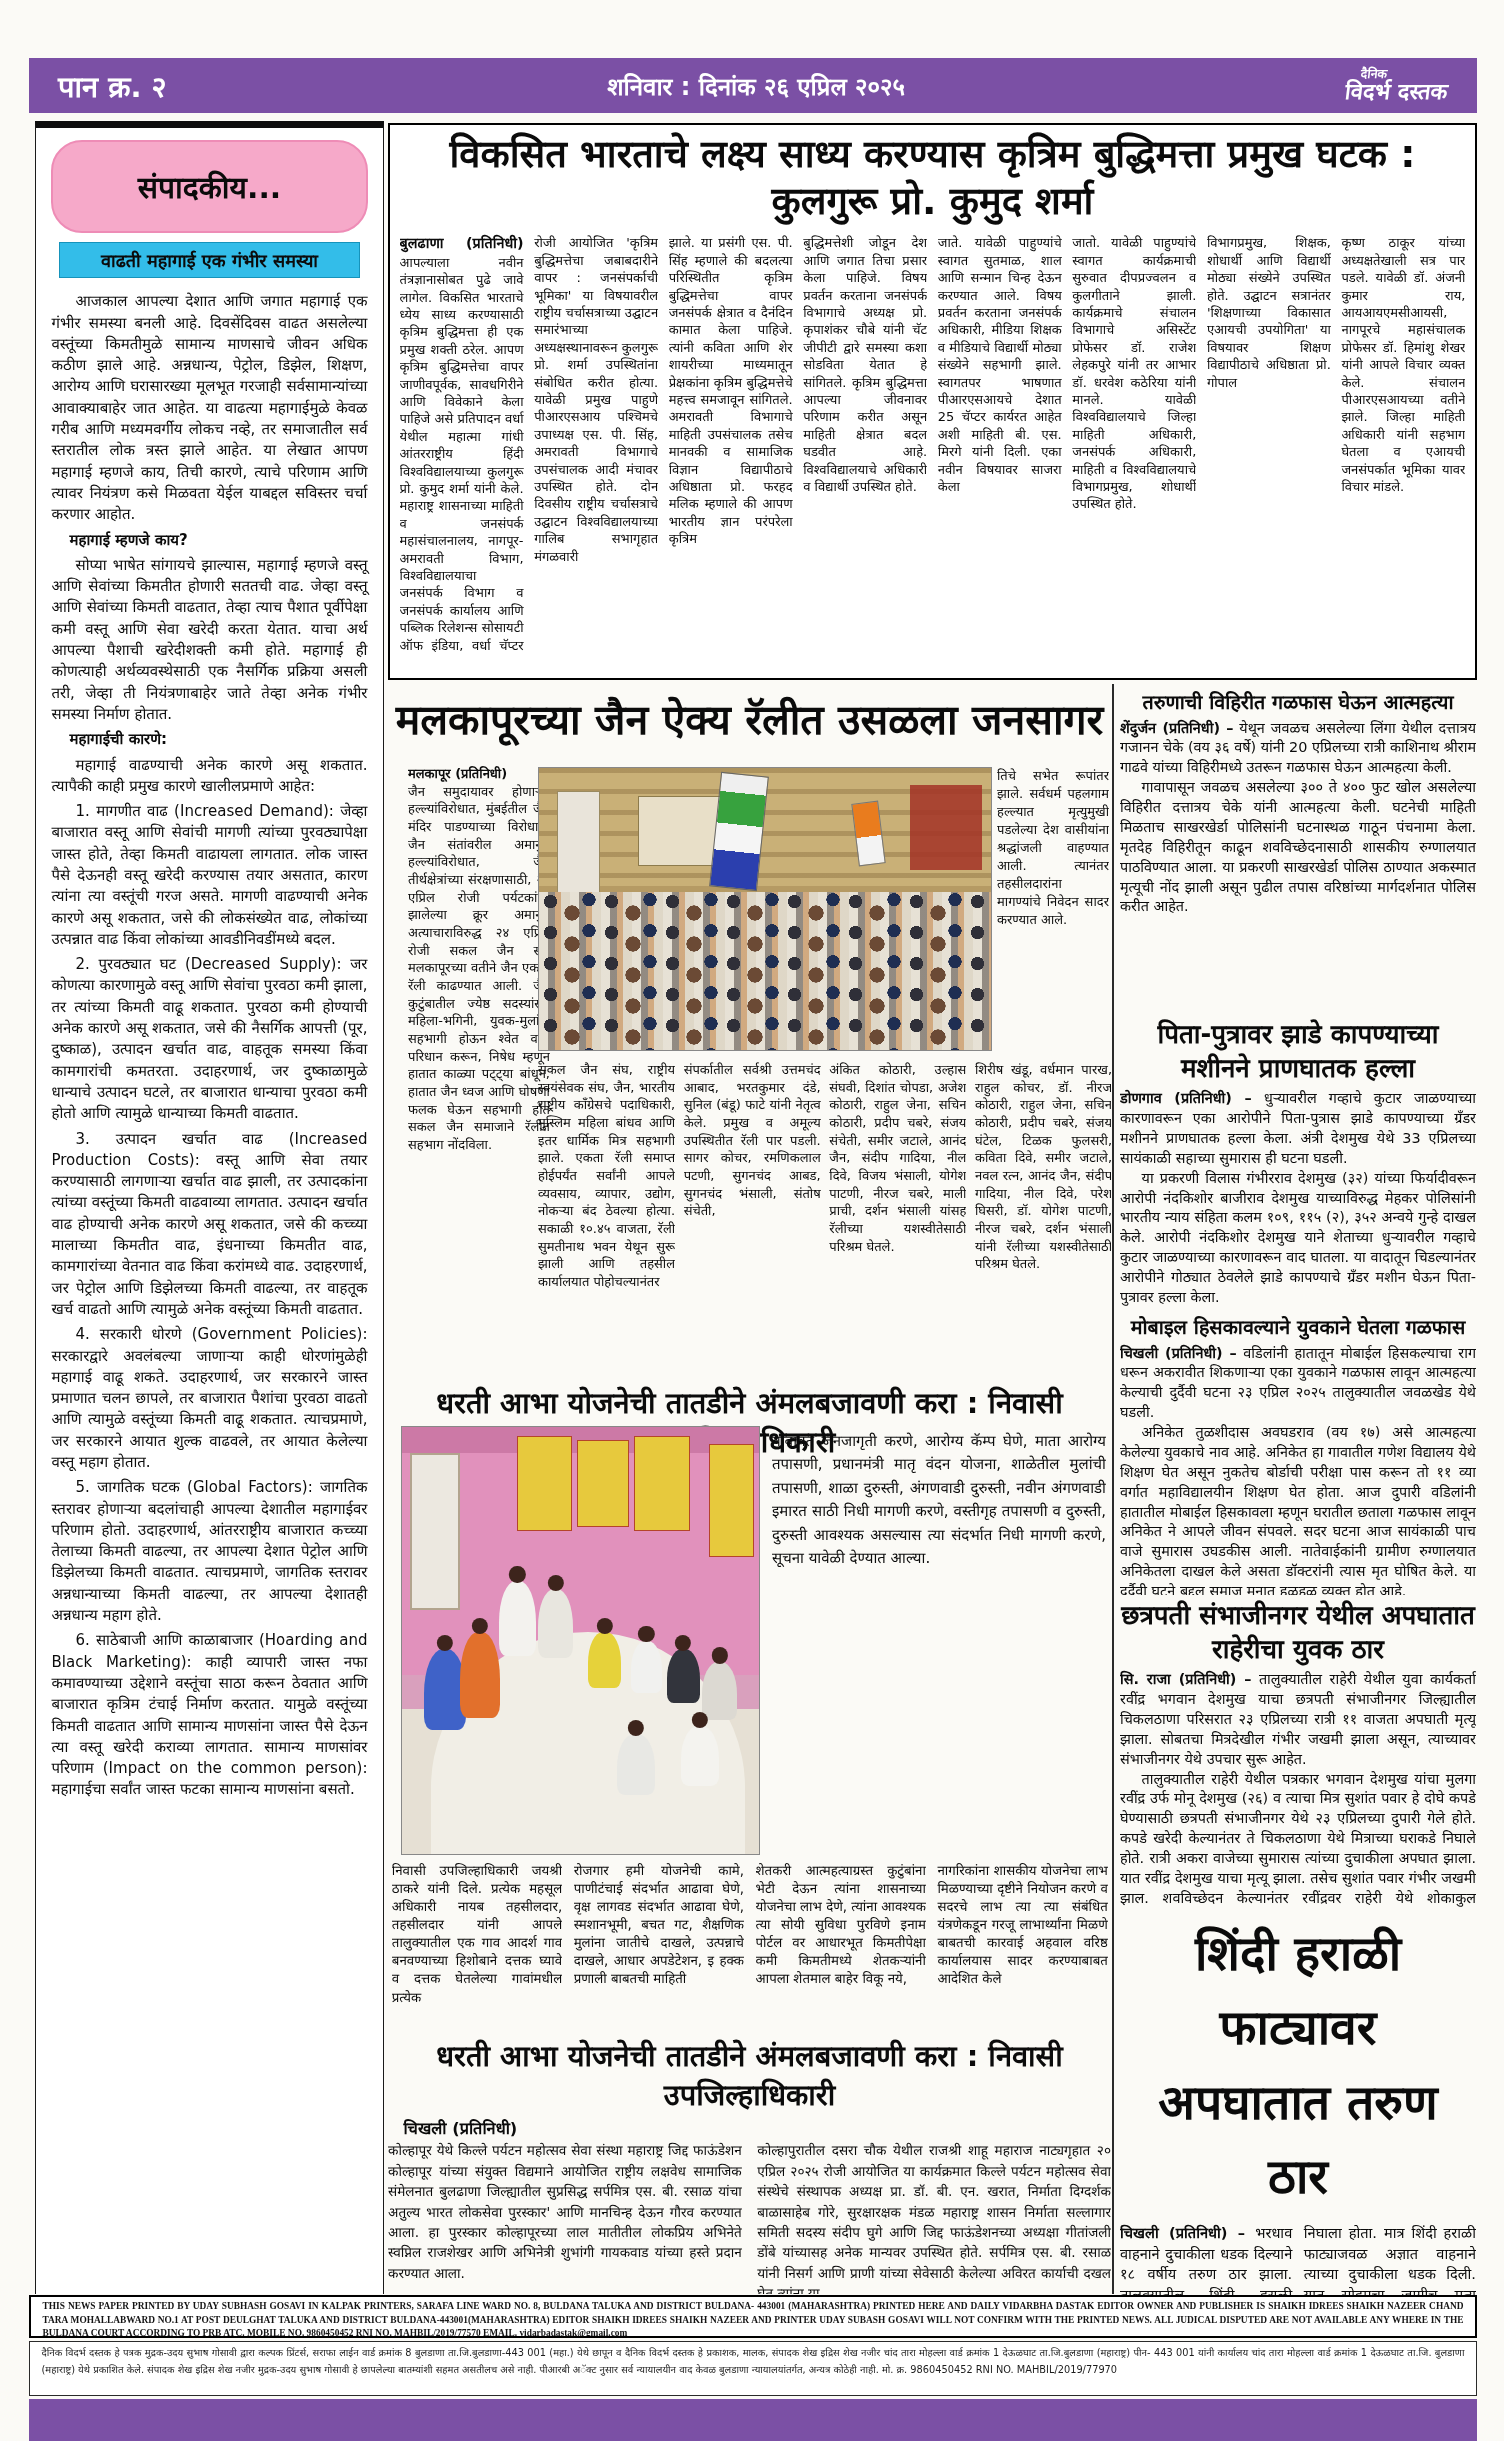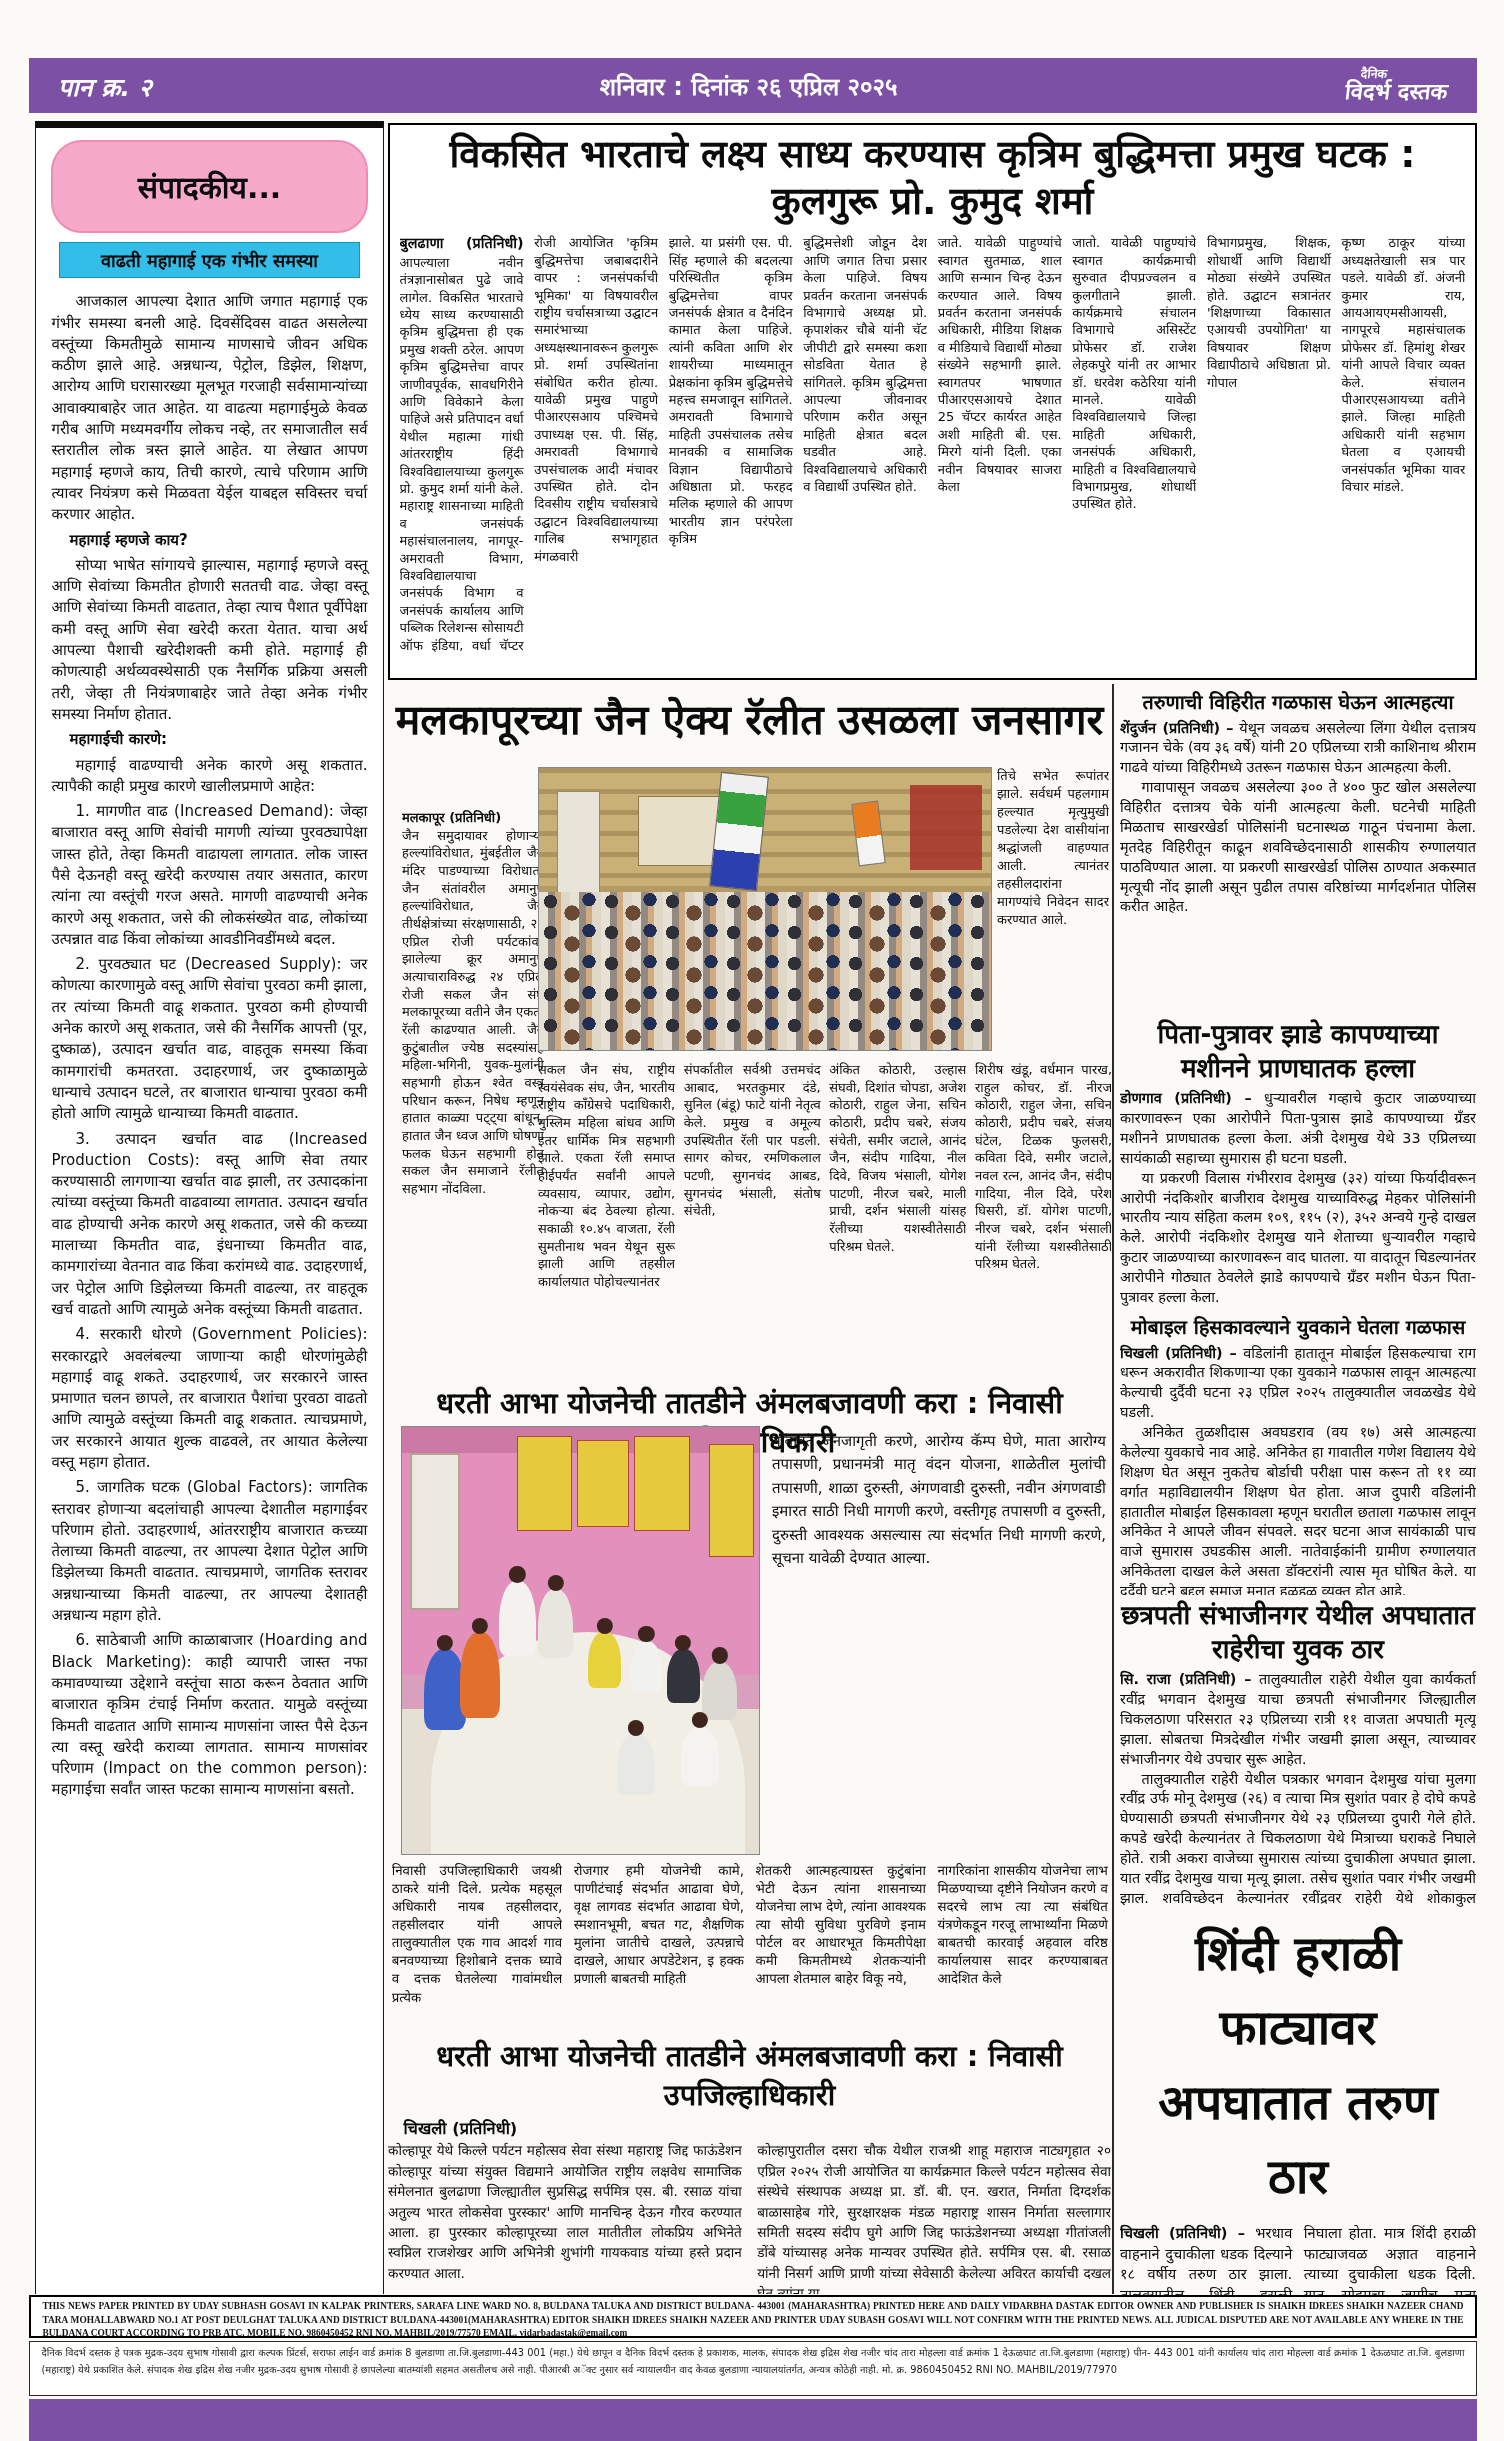--- a/index.html
+++ b/index.html
@@ -1,20 +1,20 @@
 <!DOCTYPE html>
 <html><head>
 <meta charset="utf-8">
 <style>
   html,body{margin:0;padding:0;background:#cfcfcf;font-family:"DejaVu Sans",sans-serif;}
   .page{position:relative;width:1504px;height:2441px;margin:0 auto;background:#fbfaf6;overflow:hidden;color:#0b0b0b;}
   
   .topbar{position:absolute;left:29px;top:58px;width:1448px;height:55px;background:#7b50a5;color:#fff;
           display:flex;align-items:center;justify-content:space-between;padding:0 29px;box-sizing:border-box;}
-  .tb-left{font-size:25px;font-weight:bold;font-style:italic;}
+  .tb-left{font-size:29px;font-weight:bold;}
   .tb-center{font-size:24px;font-weight:bold;}
   .masthead{text-align:center;line-height:1.05;transform:skewX(-7deg);}
   .masthead .small{font-size:12.5px;font-weight:bold;display:block;text-align:left;padding-left:13.4px;}
   .masthead .big{font-size:22px;font-weight:bold;display:block;}
   
   .editorial{position:absolute;left:35px;top:121px;width:349px;height:2173px;background:#fff;
              border-top:7.7px solid #0d0d0d;border-left:1.9px solid #1a1a1a;border-right:1.9px solid #1a1a1a;
              box-sizing:border-box;overflow:hidden;}
   .ed-title{margin:11.5px 15.4px 0;background:#f6a9c9;border:2.9px solid #ee8cb6;border-radius:31px;
             text-align:center;font-size:30px;font-weight:bold;padding:24px 0;}
@@ -28,22 +28,22 @@
            box-sizing:border-box;background:#fff;padding:5.8px 9.6px;overflow:hidden;}
   .lead-h1{font-size:38px;font-weight:bold;text-align:center;line-height:1.25;}
   .lead-h2{font-size:20.7px;font-weight:bold;text-align:center;margin-top:4.8px;}
   .lead-cols{display:flex;gap:10.6px;margin-top:8.6px;height:421px;overflow:hidden;}
   .lead-cols .c{flex:1;font-size:13px;line-height:1.34;text-align:justify;overflow:hidden;}
   .byline{font-weight:bold;font-size:14.4px;}
   .byline-sm{font-weight:bold;}
   
   .rally{position:absolute;left:388px;top:682px;width:723px;height:694px;overflow:hidden;}
   .rally-h{position:absolute;left:0;top:7.7px;width:100%;text-align:center;font-size:41px;font-weight:bold;}
-  .rally-left{position:absolute;left:14px;top:83px;width:142px;height:599px;font-size:13px;line-height:1.36;
-              text-align:justify;overflow:hidden;margin-top:44px;}
+  .rally-left{position:absolute;left:20px;top:83px;width:142px;height:599px;font-size:13px;line-height:1.36;
+              text-align:justify;overflow:hidden;}
   .rally-right{position:absolute;left:609px;top:85px;width:112px;height:282px;font-size:13px;line-height:1.38;
                text-align:justify;overflow:hidden;}
   .rally-bcols{position:absolute;left:150px;top:379px;width:574px;height:242px;display:flex;gap:8.6px;overflow:hidden;}
   .rally-bcols .c{flex:1;font-size:13px;line-height:1.36;text-align:justify;overflow:hidden;}
   
   .photo{position:absolute;overflow:hidden;border:1px solid #888;}
   .rally-photo{left:150px;top:85px;width:452px;height:282px;
      background:linear-gradient(180deg,#c9b077 0 42%,#b59a64 42% 50%,#cfc5ae 50% 100%);}
   .rp-stripes{position:absolute;left:0;top:0;width:100%;height:46%;
      background:repeating-linear-gradient(180deg,rgba(90,60,20,.25) 0 4.8px,transparent 4.8px 21px);}

